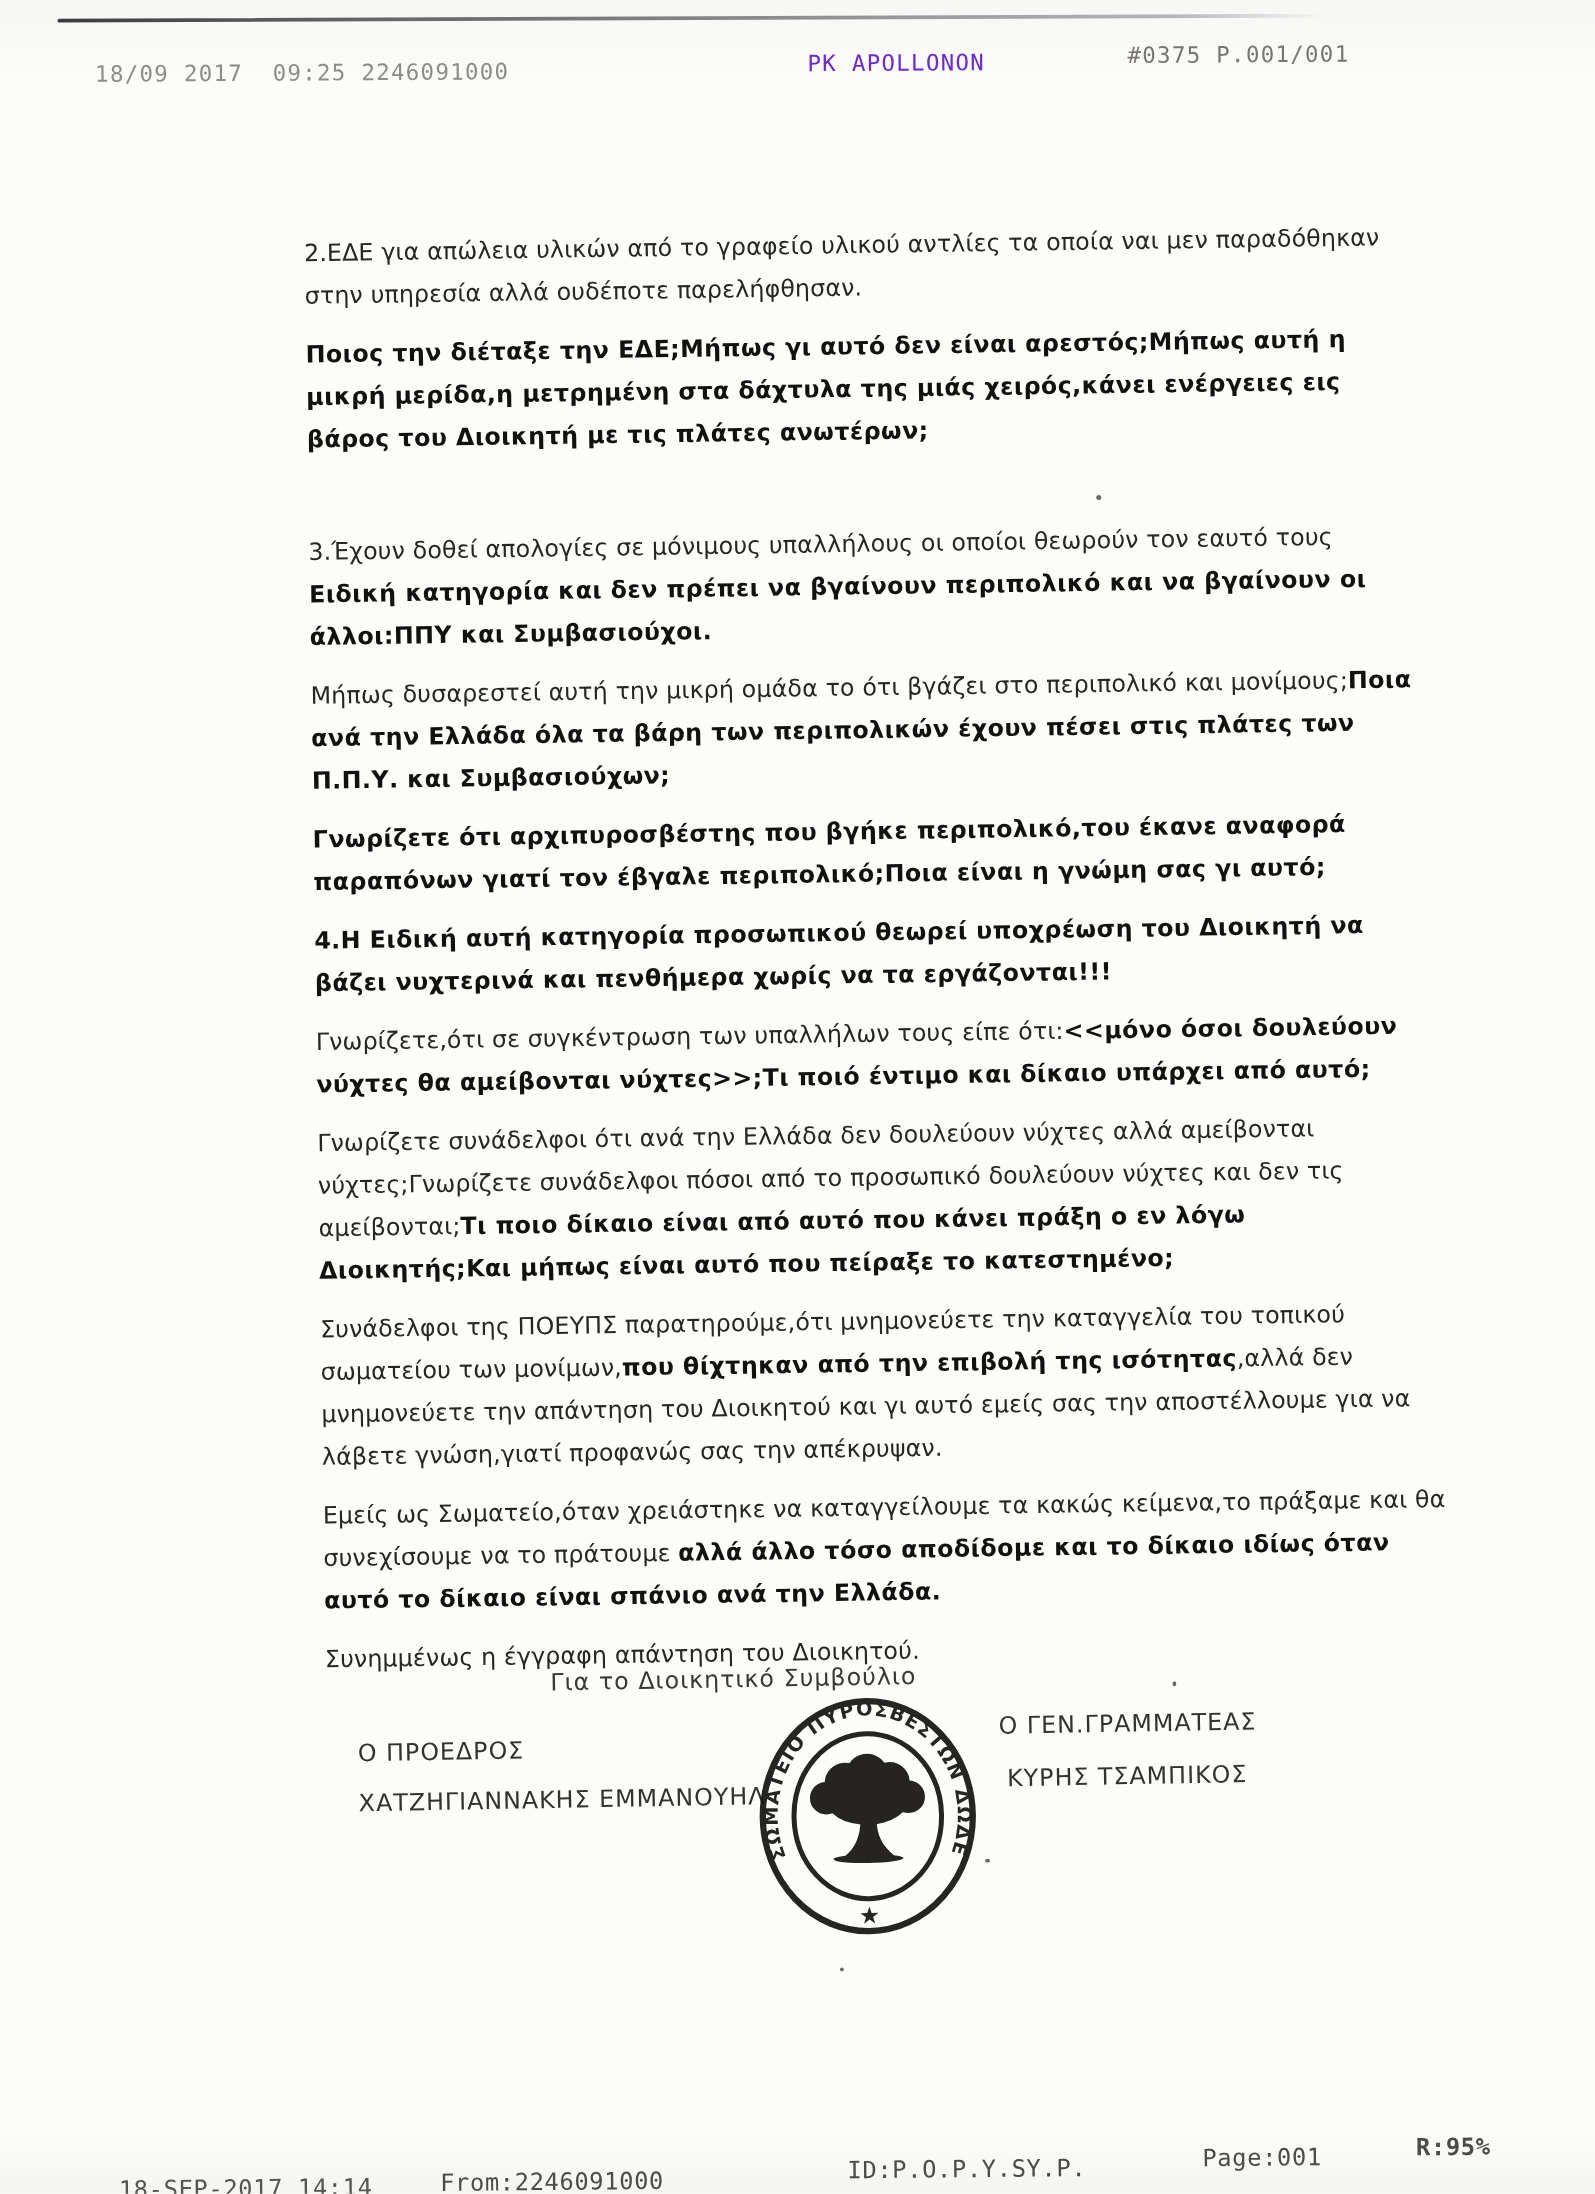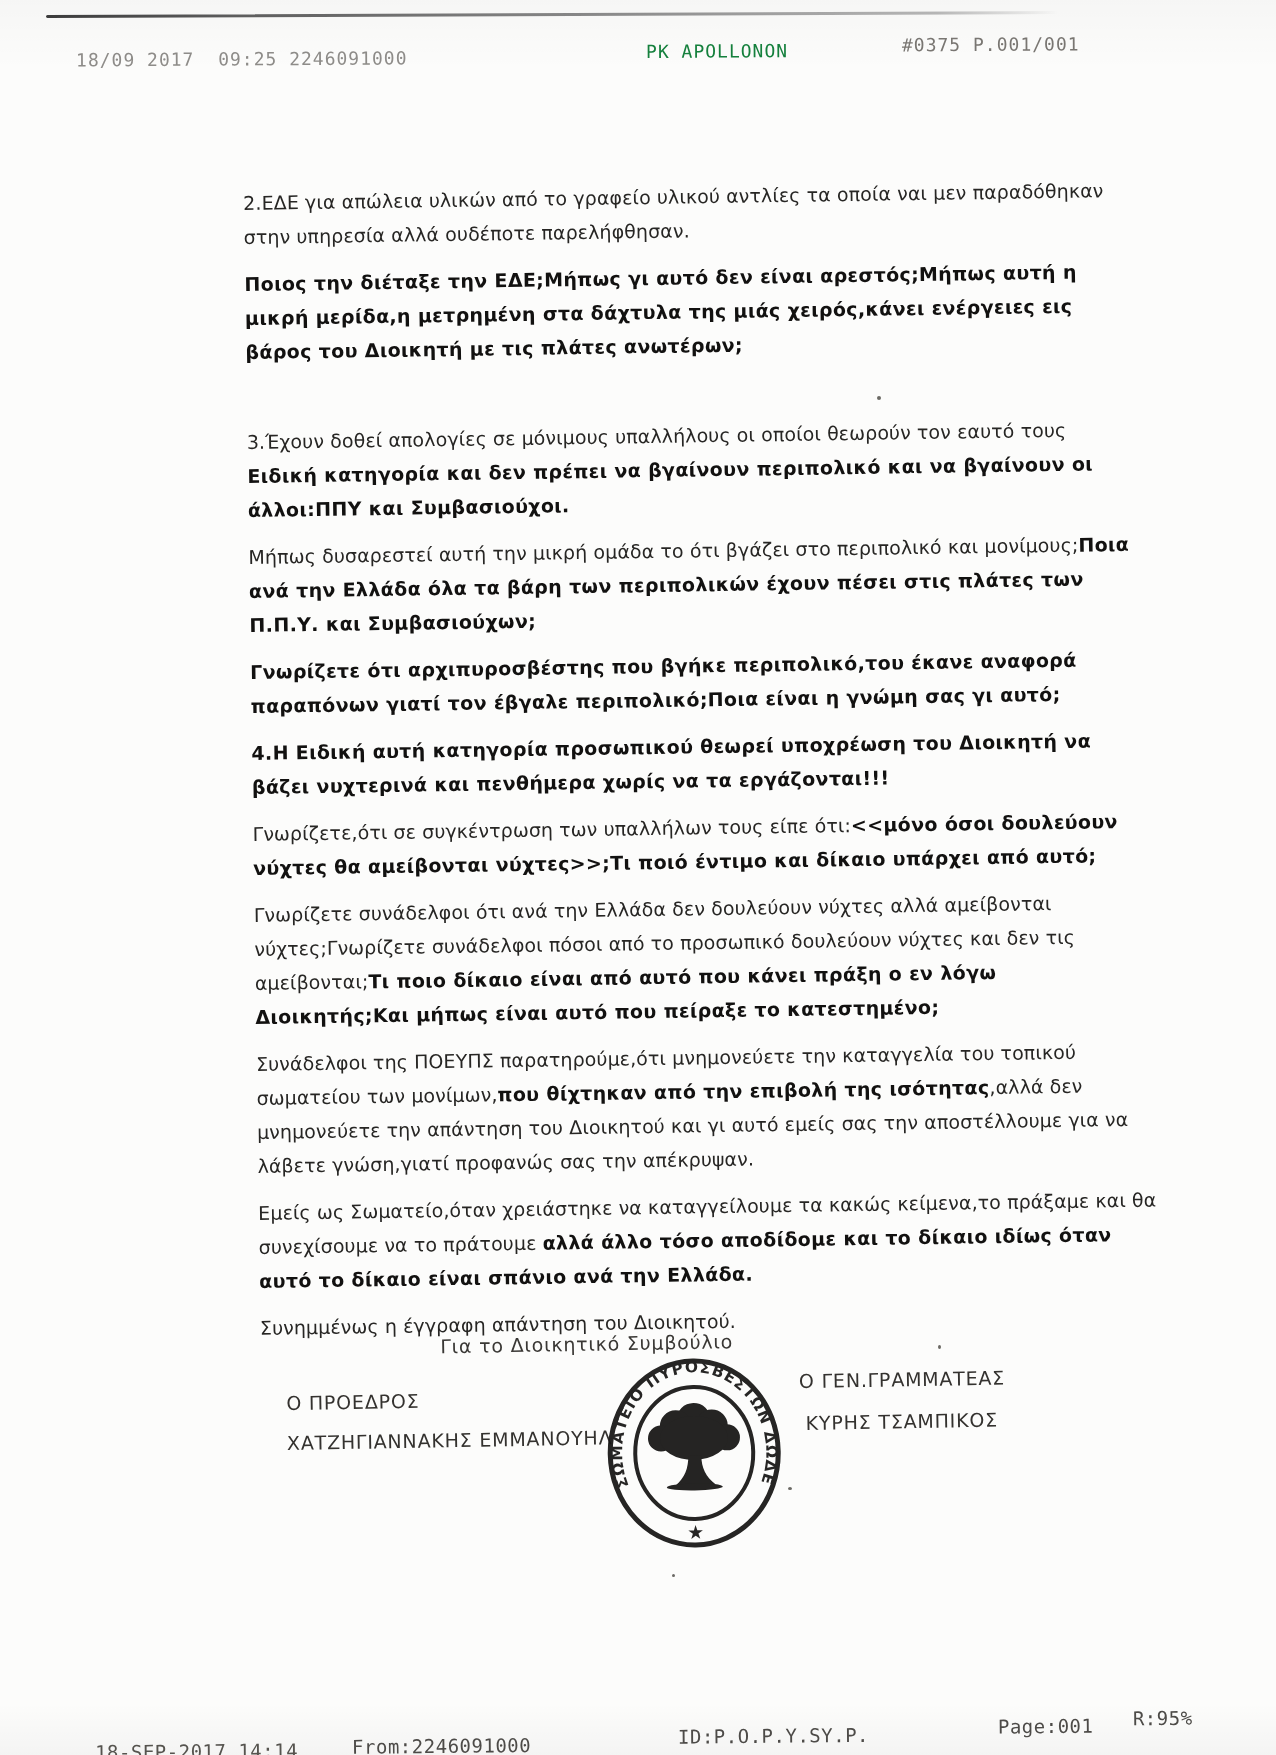--- a/index.html
+++ b/index.html
@@ -18,21 +18,21 @@
   .artifact-line{
     position:absolute;left:46px;top:15px;width:1012px;height:3px;
     transform:rotate(-0.22deg);transform-origin:0 50%;
     background:linear-gradient(to right,#3c3c3c,#5c5c5c 18%,#8a8a8a 55%,#b5b5b5 88%,rgba(181,181,181,0));
     border-radius:2px;
   }
   .mono{font-family:"DejaVu Sans Mono", monospace;white-space:pre;}
   .hdr-layer{position:absolute;inset:0;transform:rotate(-0.35deg);transform-origin:640px 50px;}
   .hdr{position:absolute;font-size:18px;color:#8e8c89;letter-spacing:1px;}
   .hdr.h-left{left:76px;top:46px;}
-  .hdr.h-center{left:646px;top:41px;color:#15803d;}
+  .hdr.h-center{left:646px;top:41px;color:#6d28d9;}
   .hdr.h-right{left:902px;top:36px;color:#797672;}
 
   .doc{
     position:absolute;left:243px;top:186px;width:840px;
     transform:rotate(-0.85deg);transform-origin:0 0;
     color:#272624;
   }
   .para{margin:0;}
   .para + .para{margin-top:13px;}
   .para:nth-child(3){margin-top:56px;}
@@ -47,22 +47,22 @@
   .sig.sec-label{left:800px;top:1372px;font-size:19px;}
   .sig.sec-name{left:806px;top:1414px;font-size:19px;}
 
   .stamp{position:absolute;left:604px;top:1357px;width:180px;height:192px;opacity:0.93;}
 
   .ftr-layer{position:absolute;inset:0;transform:rotate(-0.55deg);transform-origin:640px 1740px;}
   .ftr{position:absolute;font-size:19px;color:#4d4b48;letter-spacing:0.5px;}
   .ftr.f-datetime{left:95px;top:1736px;color:#56544f;}
   .ftr.f-from{left:352px;top:1733px;}
   .ftr.f-id{left:678px;top:1726px;}
-  .ftr.f-page{left:962px;top:1719px;margin-left:36px;}
-  .ftr.f-res{left:1133px;top:1712px;}
+  .ftr.f-page{left:962px;top:1719px;}
+  .ftr.f-res{left:1133px;top:1712px;font-weight:bold;}
 
   .speck{position:absolute;background:#6b6964;border-radius:50%;}
 </style>
 </head>
 <body>
 
 <div class="shade"></div>
 <div class="artifact-line"></div>
 
 <div class="hdr-layer">

